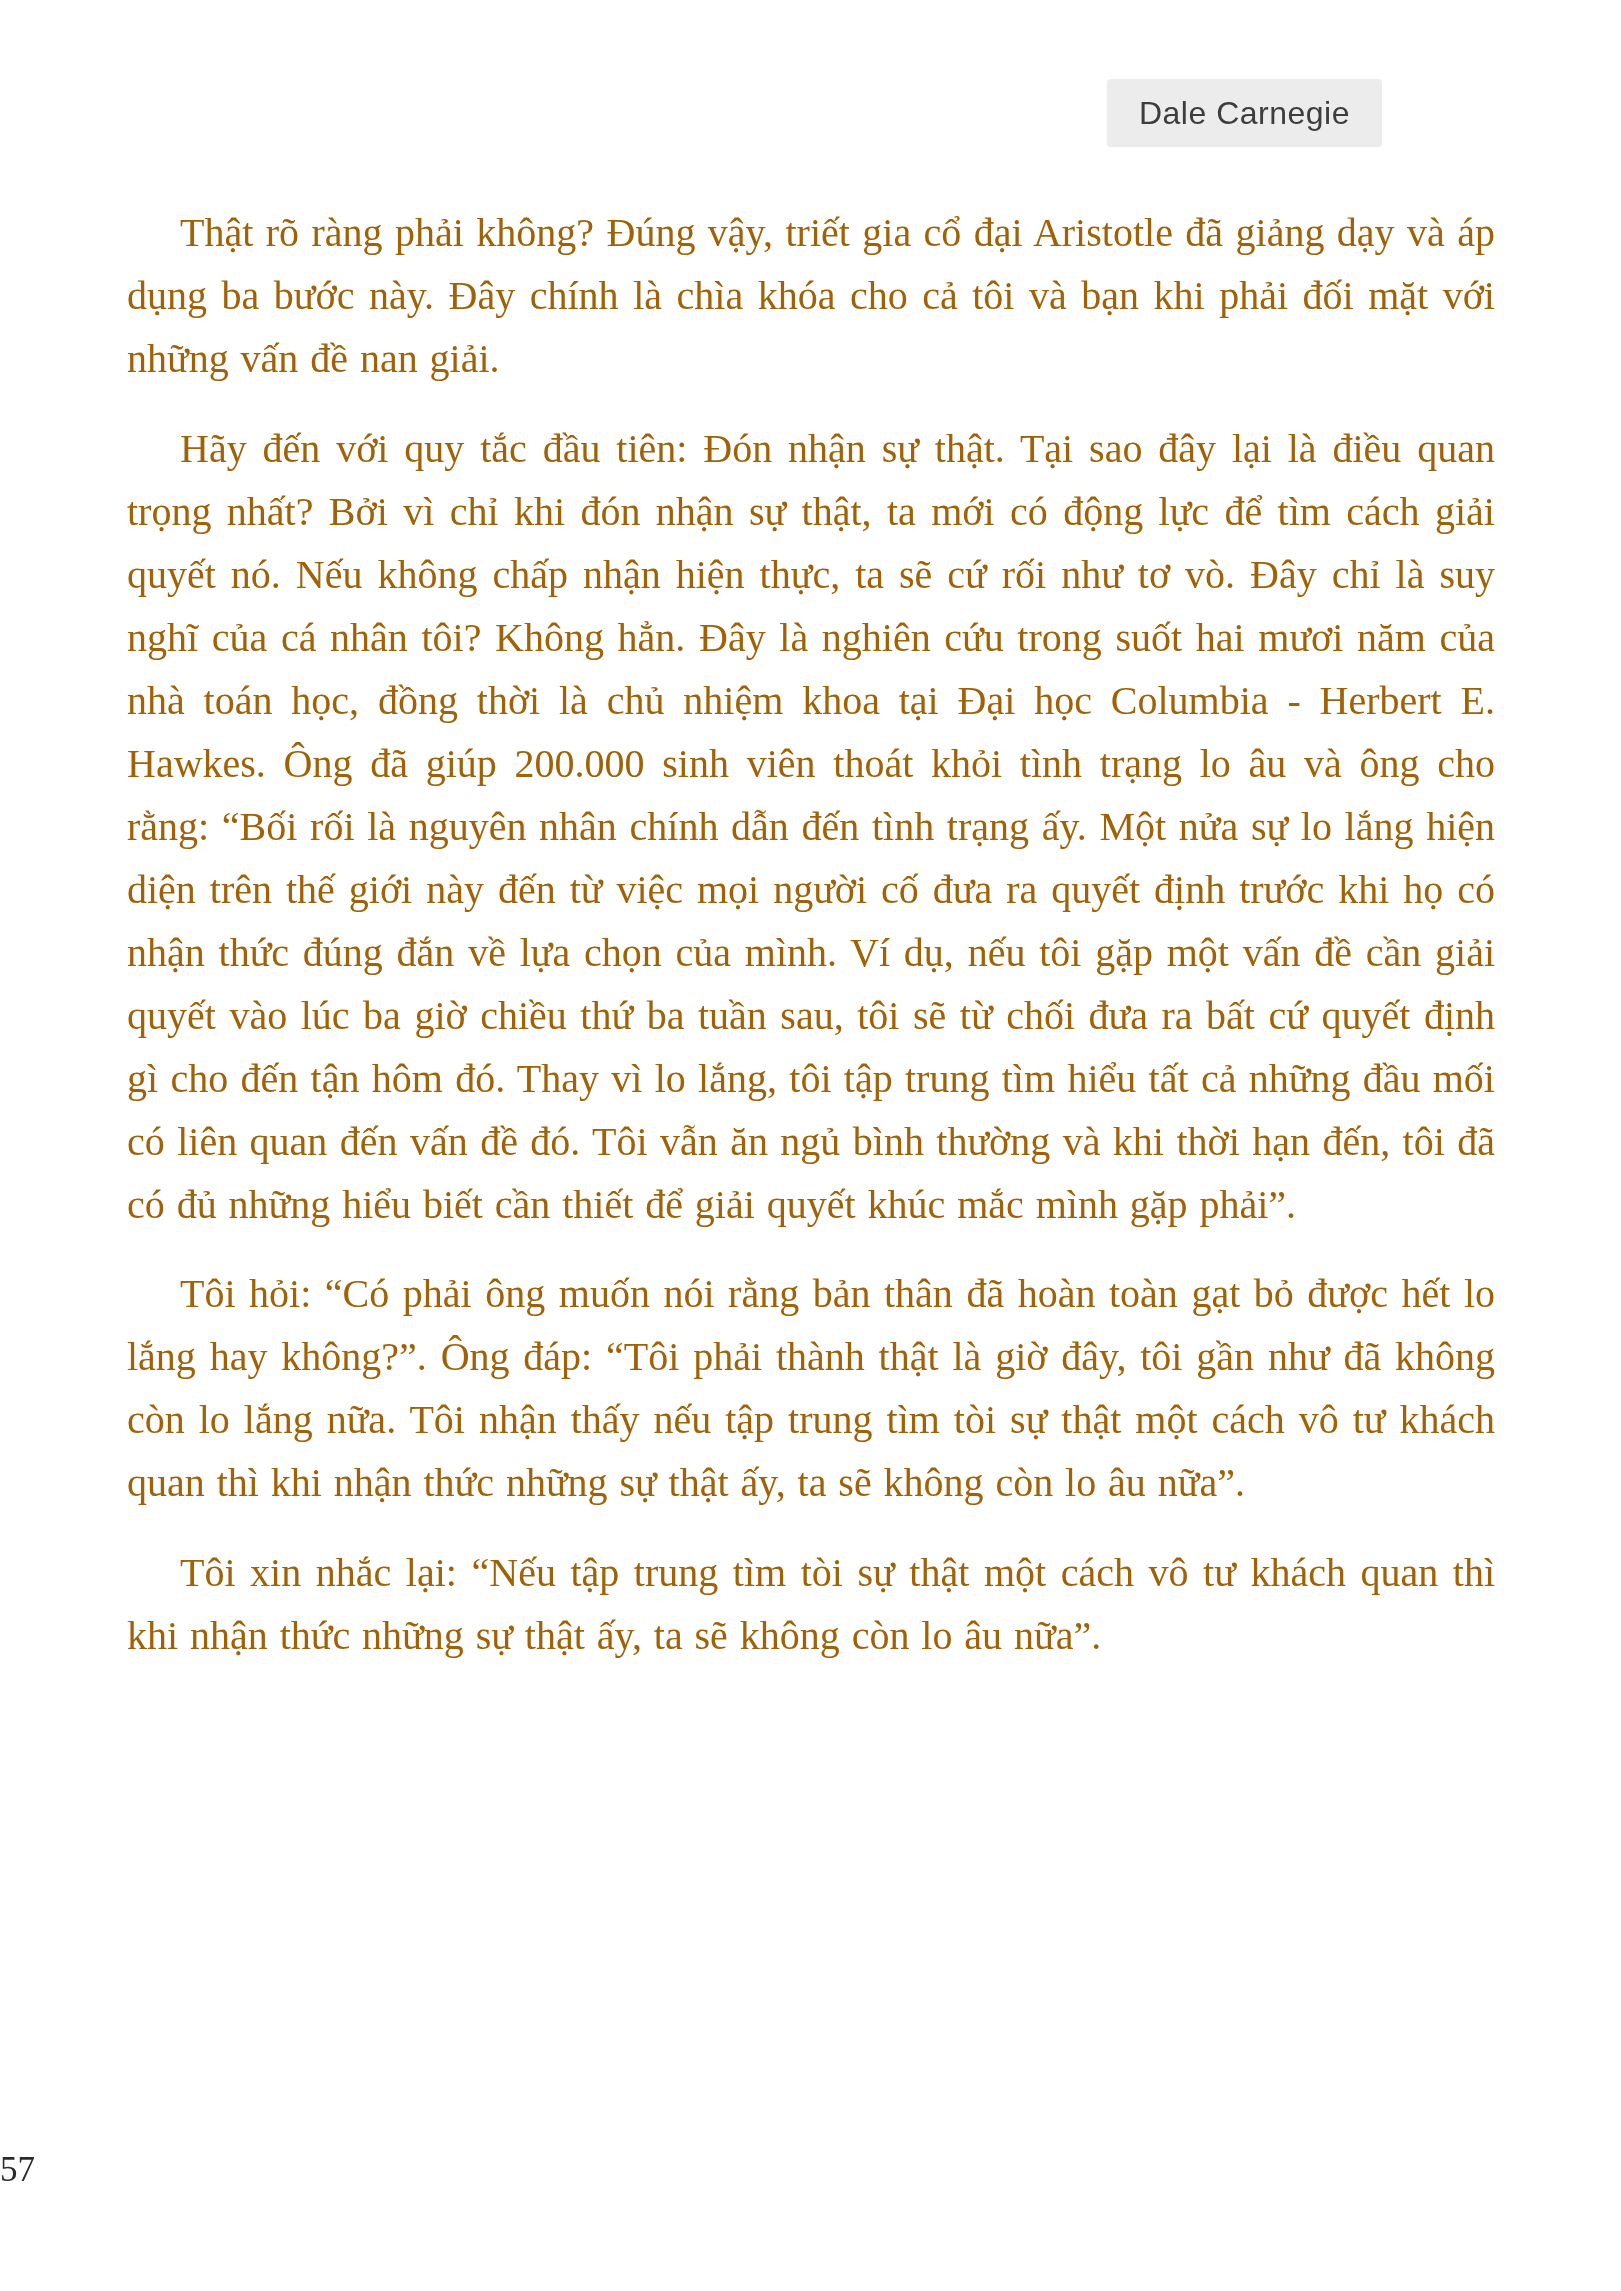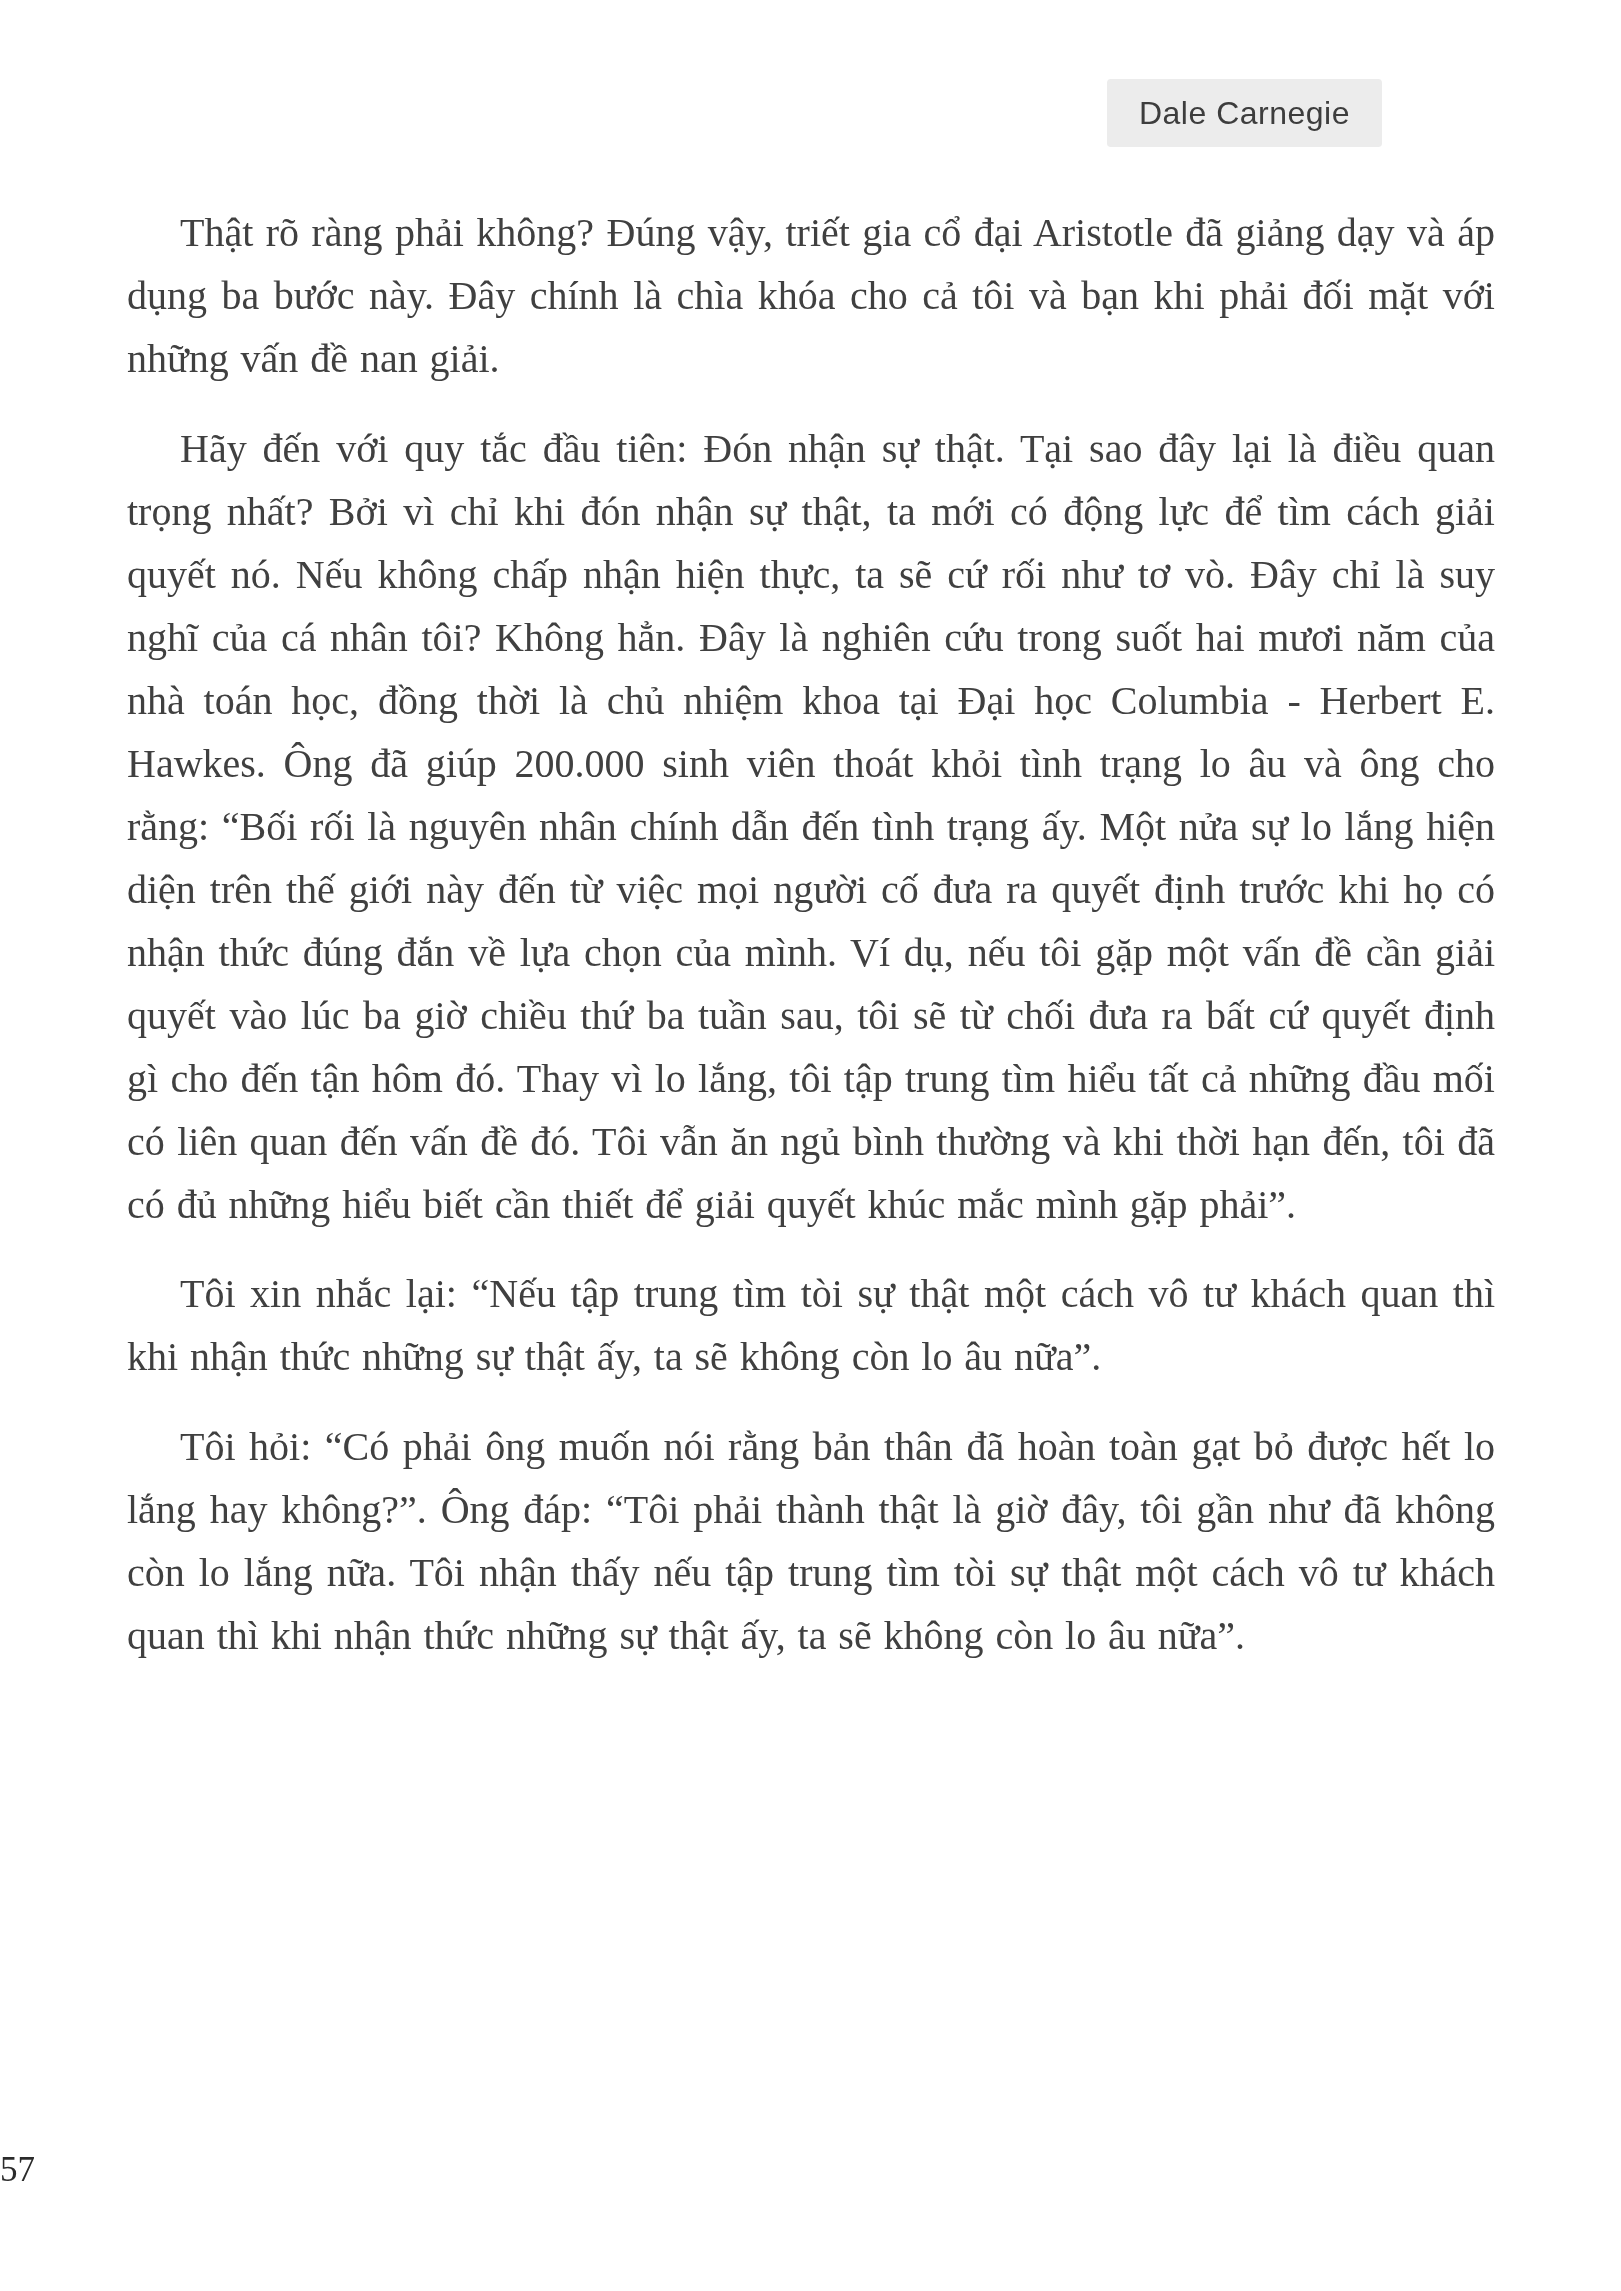--- a/index.html
+++ b/index.html
@@ -31,21 +31,21 @@
     letter-spacing: 0.5px;
   }
   .body-text {
     position: absolute;
     left: 127px;
     right: 126px;
     top: 201px;
     font-size: 40px;
     line-height: 63px;
     text-align: justify;
-    color: #404040;
+    color: #a16207;
   }
   .body-text p {
     margin: 0 0 26.5px 0;
     text-indent: 53px;
     word-spacing: 1.9px;
   }
   .footer {
     position: absolute;
     left: 0;
     right: 0;
@@ -61,22 +61,22 @@
 </head>
 <body>
 
 <div class="page">
 
   <div class="header-badge">Dale Carnegie</div>
 
   <div class="body-text">
     <p>Thật rõ ràng phải không? Đúng vậy, triết gia cổ đại Aristotle đã giảng dạy và áp dụng ba bước này. Đây chính là chìa khóa cho cả tôi và bạn khi phải đối mặt với những vấn đề nan giải.</p>
     <p>Hãy đến với quy tắc đầu tiên: Đón nhận sự thật. Tại sao đây lại là điều quan trọng nhất? Bởi vì chỉ khi đón nhận sự thật, ta mới có động lực để tìm cách giải quyết nó. Nếu không chấp nhận hiện thực, ta sẽ cứ rối như tơ vò. Đây chỉ là suy nghĩ của cá nhân tôi? Không hẳn. Đây là nghiên cứu trong suốt hai mươi năm của nhà toán học, đồng thời là chủ nhiệm khoa tại Đại học Columbia - Herbert E. Hawkes. Ông đã giúp 200.000 sinh viên thoát khỏi tình trạng lo âu và ông cho rằng: “Bối rối là nguyên nhân chính dẫn đến tình trạng ấy. Một nửa sự lo lắng hiện diện trên thế giới này đến từ việc mọi người cố đưa ra quyết định trước khi họ có nhận thức đúng đắn về lựa chọn của mình. Ví dụ, nếu tôi gặp một vấn đề cần giải quyết vào lúc ba giờ chiều thứ ba tuần sau, tôi sẽ từ chối đưa ra bất cứ quyết định gì cho đến tận hôm đó. Thay vì lo lắng, tôi tập trung tìm hiểu tất cả những đầu mối có liên quan đến vấn đề đó. Tôi vẫn ăn ngủ bình thường và khi thời hạn đến, tôi đã có đủ những hiểu biết cần thiết để giải quyết khúc mắc mình gặp phải”.</p>
+    <p>Tôi hỏi: “Có phải ông muốn nói rằng bản thân đã hoàn toàn gạt bỏ được hết lo lắng hay không?”. Ông đáp: “Tôi phải thành thật là giờ đây, tôi gần như đã không còn lo lắng nữa. Tôi nhận thấy nếu tập trung tìm tòi sự thật một cách vô tư khách quan thì khi nhận thức những sự thật ấy, ta sẽ không còn lo âu nữa”.</p>
     <p>Tôi xin nhắc lại: “Nếu tập trung tìm tòi sự thật một cách vô tư khách quan thì khi nhận thức những sự thật ấy, ta sẽ không còn lo âu nữa”.</p>
-    <p>Tôi hỏi: “Có phải ông muốn nói rằng bản thân đã hoàn toàn gạt bỏ được hết lo lắng hay không?”. Ông đáp: “Tôi phải thành thật là giờ đây, tôi gần như đã không còn lo lắng nữa. Tôi nhận thấy nếu tập trung tìm tòi sự thật một cách vô tư khách quan thì khi nhận thức những sự thật ấy, ta sẽ không còn lo âu nữa”.</p>
   </div>
 
   <div class="footer">
     <span class="page-number">57</span>
   </div>
 
 </div>
 
 
 </body></html>

